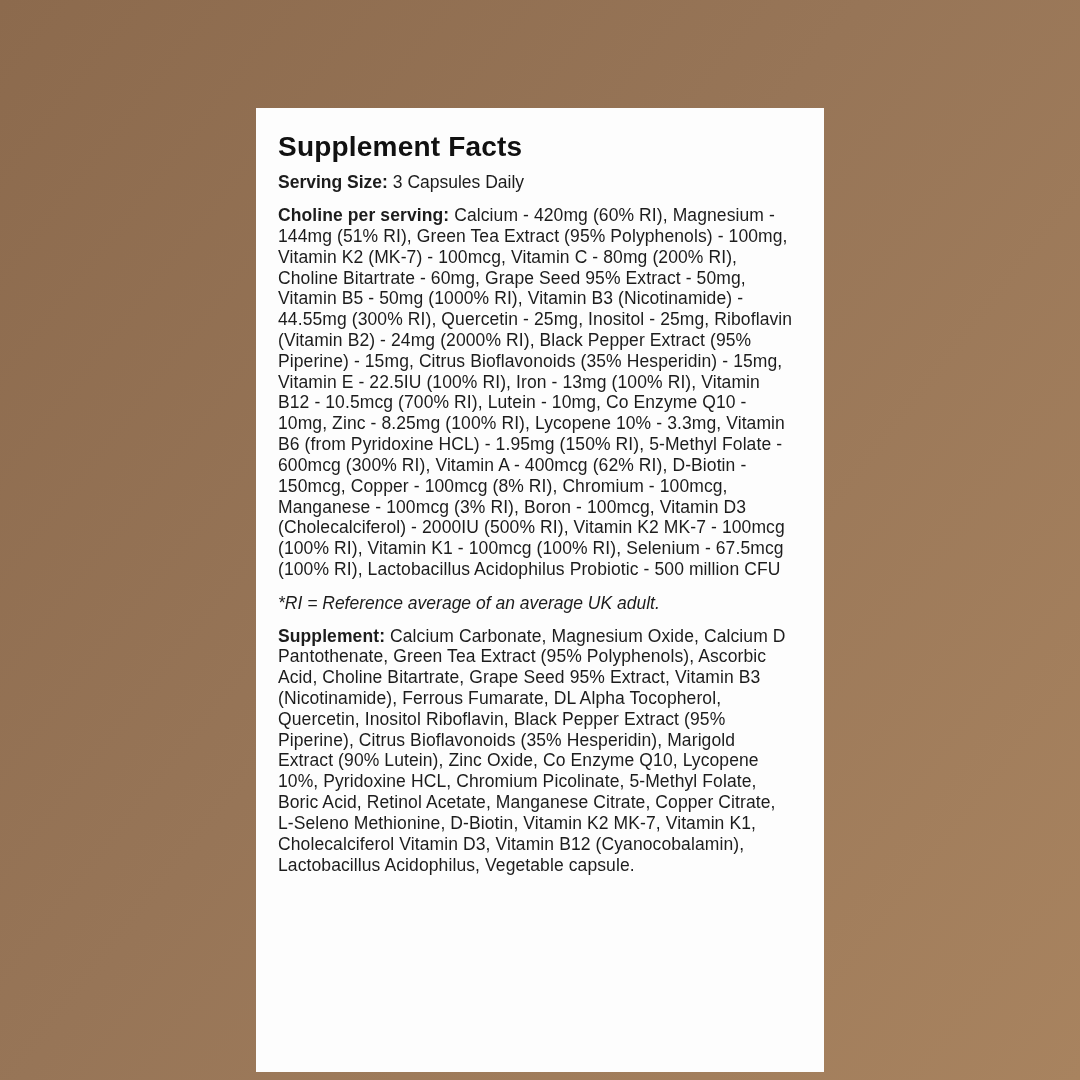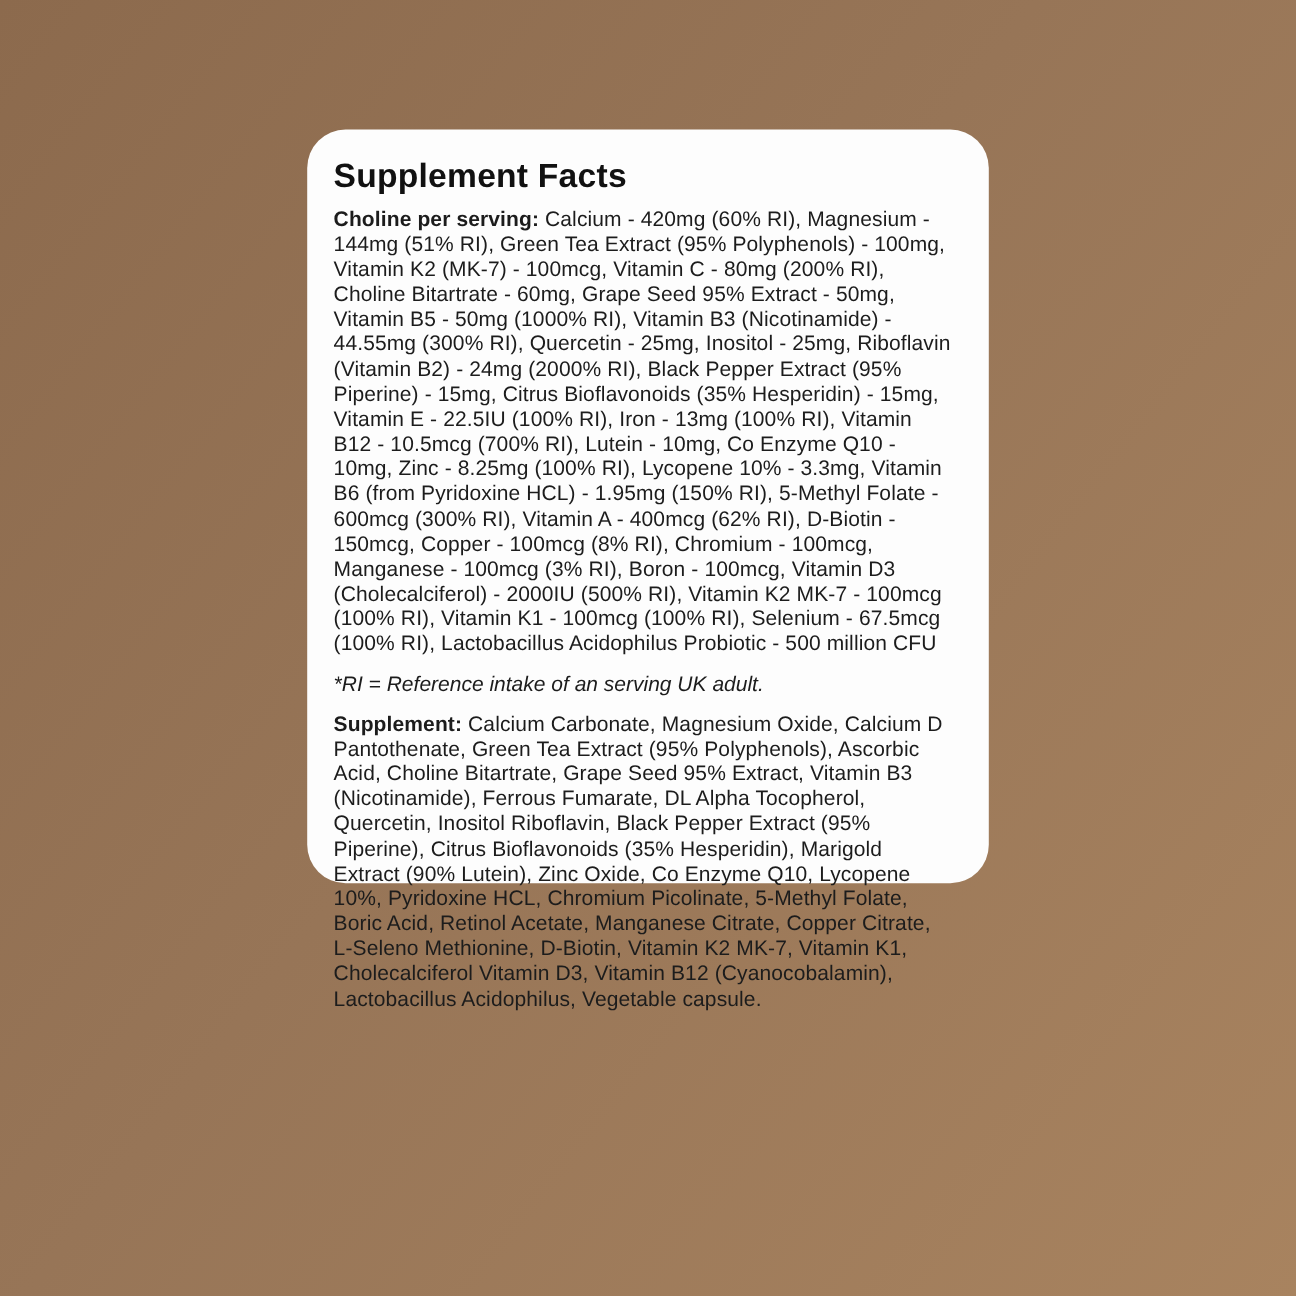--- a/index.html
+++ b/index.html
@@ -11,25 +11,24 @@
   }
   body {
     background: linear-gradient(128deg, #8c6a4d 0%, #977557 45%, #a8835f 100%);
     position: relative;
   }
   .label-card {
     position: absolute;
     left: 256px;
     top: 108px;
     width: 568px;
-    height: 628px;
+    height: 964px;
     background: #fdfdfd;
     color: #1c1c1c;
     padding: 23px 32px 18px 22px;
-    border-radius: 32px;
   }
   .label-title {
     font-size: 28px;
     font-weight: bold;
     letter-spacing: 0.2px;
     line-height: 1.12;
     margin-bottom: 10px;
     color: #111111;
   }
   .serving-line {
@@ -52,26 +51,30 @@
     margin-bottom: 12px;
   }
 </style>
 </head>
 <body>
 
 <div class="label-card">
 
   <div class="label-title">Supplement Facts</div>
 
+  <div class="serving-line">
+    <span class="bold">Serving Size:</span>
+    <span>3 Capsules Daily</span>
+  </div>
 
   <div class="body-par">
     <span class="bold">Choline per serving:</span>
     <span>Calcium - 420mg (60% RI), Magnesium - 144mg (51% RI), Green Tea Extract (95% Polyphenols) - 100mg, Vitamin K2 (MK-7) - 100mcg, Vitamin C - 80mg (200% RI), Choline Bitartrate - 60mg, Grape Seed 95% Extract - 50mg, Vitamin B5 - 50mg (1000% RI), Vitamin B3 (Nicotinamide) - 44.55mg (300% RI), Quercetin - 25mg, Inositol - 25mg, Riboflavin (Vitamin B2) - 24mg (2000% RI), Black Pepper Extract (95% Piperine) - 15mg, Citrus Bioflavonoids (35% Hesperidin) - 15mg, Vitamin E - 22.5IU (100% RI), Iron - 13mg (100% RI), Vitamin B12 - 10.5mcg (700% RI), Lutein - 10mg, Co Enzyme Q10 - 10mg, Zinc - 8.25mg (100% RI), Lycopene 10% - 3.3mg, Vitamin B6 (from Pyridoxine HCL) - 1.95mg (150% RI), 5-Methyl Folate - 600mcg (300% RI), Vitamin A - 400mcg (62% RI), D-Biotin - 150mcg, Copper - 100mcg (8% RI), Chromium - 100mcg, Manganese - 100mcg (3% RI), Boron - 100mcg, Vitamin D3 (Cholecalciferol) - 2000IU (500% RI), Vitamin K2 MK-7 - 100mcg (100% RI), Vitamin K1 - 100mcg (100% RI), Selenium - 67.5mcg (100% RI), Lactobacillus Acidophilus Probiotic - 500 million CFU</span>
   </div>
 
-  <div class="ri-note">*RI = Reference intake of an serving UK adult.</div>
+  <div class="ri-note">*RI = Reference average of an average UK adult.</div>
 
   <div class="body-par">
     <span class="bold">Supplement:</span>
     <span>Calcium Carbonate, Magnesium Oxide, Calcium D Pantothenate, Green Tea Extract (95% Polyphenols), Ascorbic Acid, Choline Bitartrate, Grape Seed 95% Extract, Vitamin B3 (Nicotinamide), Ferrous Fumarate, DL Alpha Tocopherol, Quercetin, Inositol Riboflavin, Black Pepper Extract (95% Piperine), Citrus Bioflavonoids (35% Hesperidin), Marigold Extract (90% Lutein), Zinc Oxide, Co Enzyme Q10, Lycopene 10%, Pyridoxine HCL, Chromium Picolinate, 5-Methyl Folate, Boric Acid, Retinol Acetate, Manganese Citrate, Copper Citrate, L-Seleno Methionine, D-Biotin, Vitamin K2 MK-7, Vitamin K1, Cholecalciferol Vitamin D3, Vitamin B12 (Cyanocobalamin), Lactobacillus Acidophilus, Vegetable capsule.</span>
   </div>
 
 </div>
 
 </body></html>

